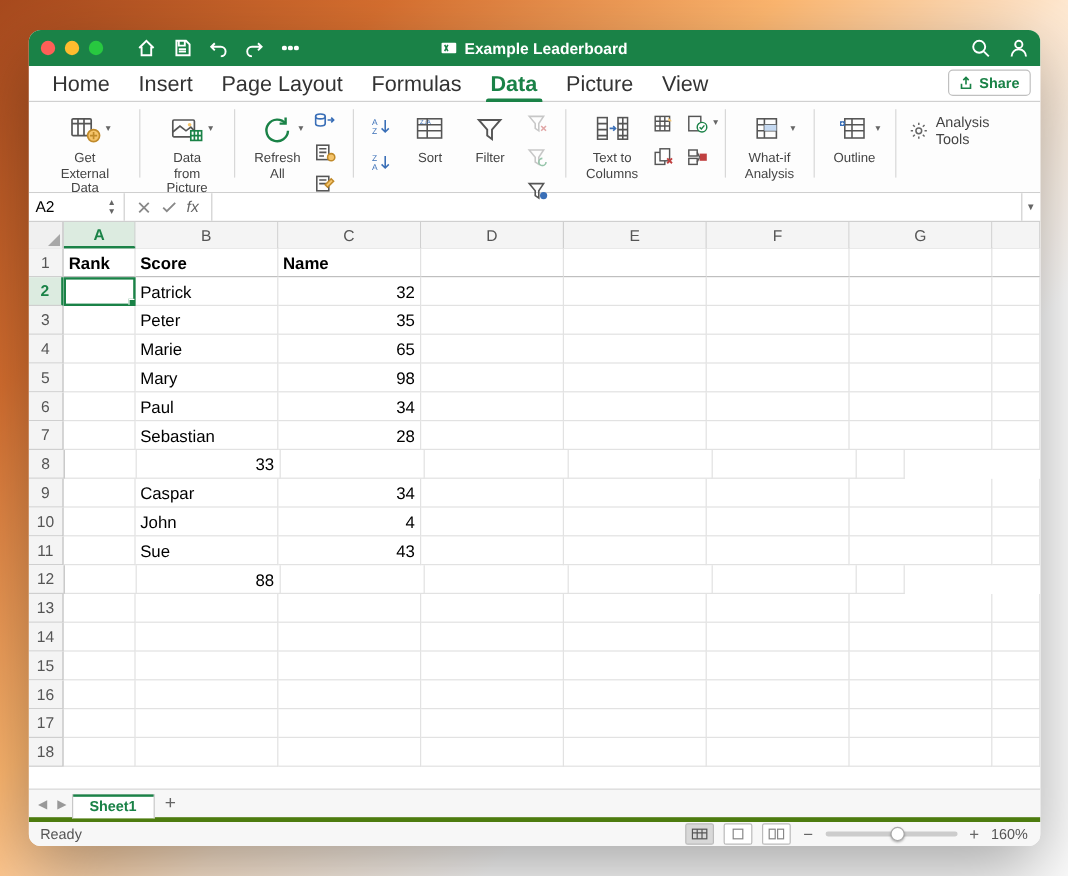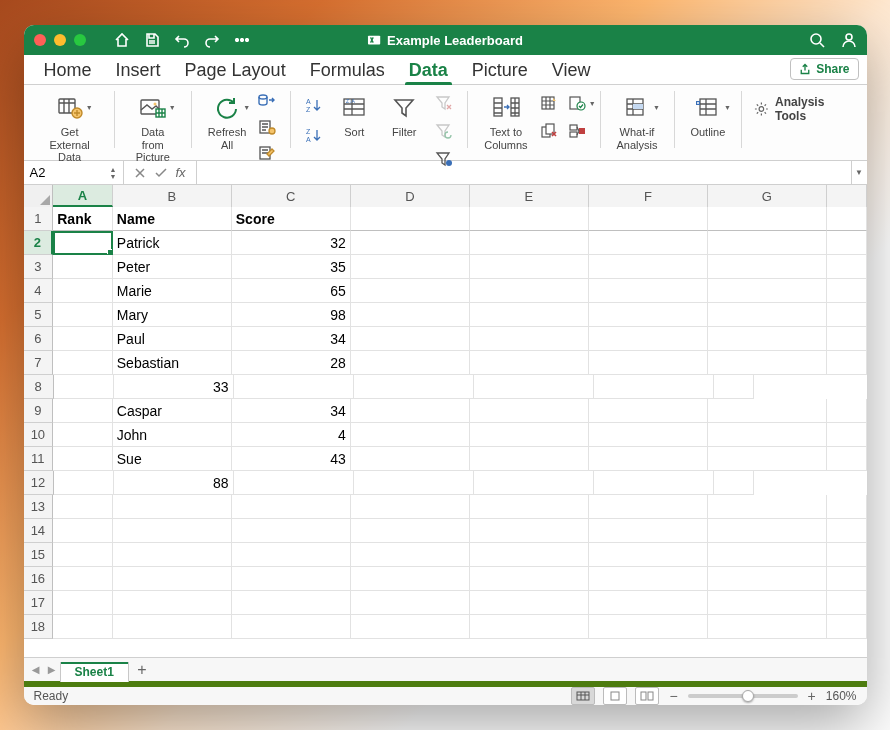--- a/index.html
+++ b/index.html
@@ -41,21 +41,21 @@
   .rgroup { display:flex; align-items:flex-start; padding:2px 8px; position:relative;}
   .rsep { width:1px; background:#d8d8d8; margin:2px 4px 10px;}
   .rbtn { display:flex; flex-direction:column; align-items:center; justify-content:flex-start; font-size:11px; color:#444; cursor:pointer; text-align:center; line-height:1.15; gap:3px; padding:2px 4px;}
   .rbtn .iconbox { width:34px; height:30px; display:flex; align-items:center; justify-content:center; position:relative;}
   .rcol { display:flex; flex-direction:column; gap:6px; align-items:center; }
   .rbsmall { width:22px; height:20px; display:flex; align-items:center; justify-content:center; cursor:pointer; position:relative;}
   .dd { position:absolute; right:-6px; top:50%; transform:translateY(-50%); font-size:7px; color:#666;}
   svg { display:block; }
   
   .fbar { height:24px; border-bottom:1px solid #cfcfcf; display:flex; align-items:stretch; background:#fff;}
-  .namebox { width:100px; border-right:1px solid #cfcfcf; display:flex; align-items:center; padding:0 6px; font-size:13px; position:relative;}
+  .namebox { width:80px; border-right:1px solid #cfcfcf; display:flex; align-items:center; padding:0 6px; font-size:13px; position:relative;}
   .namebox .spinner { margin-left:auto; display:flex; flex-direction:column; line-height:0;}
   .namebox .spinner span{font-size:7px;color:#666;line-height:7px;}
   .fbar-icons { display:flex; align-items:center; gap:8px; padding:0 10px; border-right:1px solid #cfcfcf;}
   .fbar-icons svg { stroke:#888; }
   .fx { font-style:italic; font-size:13px; color:#666; }
   .finput { flex:1; padding:0 6px; display:flex; align-items:center; font-size:13px; position:relative;}
   .fexpand { width:16px; display:flex; align-items:center; justify-content:center; font-size:8px; color:#666; border-left:1px solid #cfcfcf;}
   
   .gridwrap { flex:1; overflow:hidden; position:relative; background:#fff;}
   .grid { position:absolute; inset:0; }
@@ -74,21 +74,21 @@
   .row:first-child .cell { border-bottom:1px solid #bfbfbf; }
   .selcell { outline:2px solid #1a8247; outline-offset:-2px; background:#fff; position:relative;}
   .selcell::after{content:"";position:absolute;right:-3px;bottom:-3px;width:6px;height:6px;background:#1a8247;border:1px solid #fff;}
   
   .sheetbar { height:24px; border-top:1px solid #cfcfcf; display:flex; align-items:center; background:#f7f7f7; padding:0 4px;}
   .navarrow { width:16px; display:flex; align-items:center; justify-content:center; color:#999; font-size:10px; cursor:pointer;}
   .sheet-tab { height:20px; padding:0 14px; border:1px solid #c8c8c8; border-bottom:none; background:#fff; margin-top:4px; font-size:12px; color:#1a8247; font-weight:600; border-radius:0 0 0 0; display:flex;align-items:center; cursor:pointer; position:relative; top:0;}
   .sheet-tab::before{content:"";position:absolute;top:-1px;left:0;right:0;height:2px;background:#1a8247;}
   .addsheet { width:26px; display:flex;align-items:center;justify-content:center;color:#666;font-size:16px;cursor:pointer;}
   
-  .statusbar { height:24px; border-top:6px solid #4d7c0f; background:#f7f7f7; display:flex; align-items:center; padding:0 10px; font-size:12px; color:#555;}
+  .statusbar { height:24px; border-top:4px solid #4d7c0f; background:#f7f7f7; display:flex; align-items:center; padding:0 10px; font-size:12px; color:#555;}
   .statusbar .right { margin-left:auto; display:flex; align-items:center; gap:8px;}
   .viewbtn { width:24px; height:18px; border:1px solid #bbb; display:flex;align-items:center;justify-content:center; cursor:pointer; background:#fff; border-radius:2px;}
   .viewbtn.active{background:#d8d8d8;}
   .zoom-slider { width:110px; height:4px; background:#ccc; border-radius:2px; position:relative;}
   .zoom-slider .thumb{position:absolute;top:50%;left:55%;transform:translate(-50%,-50%);width:12px;height:12px;border-radius:50%;background:#fff;border:1px solid #aaa;box-shadow:0 1px 2px rgba(0,0,0,0.3);}
   .zoombtn{font-size:14px;color:#666;cursor:pointer;padding:0 2px;}
   
   .cA{width:60px;} .cB{width:120px;} .cC{width:120px;}
   .cD{width:120px;} .cE{width:120px;} .cF{width:120px;} .cG{width:120px;} .cH{width:40px;}
 </style>
@@ -372,21 +372,21 @@
               <path d="M6 9 H22 M6 14 H22 M12 4 V20"></path>
               <rect x="2" y="6" width="4" height="4" fill="#3a6fb7" stroke="none"></rect>
               <path d="M3 8 H5 M4 7 V9" stroke="#fff" stroke-width="1"></path>
             </svg>
             <span class="dd">▼</span>
           </div>
         <span>Outline</span>
       </div>
     </div>
     <div class="rsep"></div>
-    <div class="rgroup" style="align-items:flex-start;padding-top:6px;font-weight:bold;">
+    <div class="rgroup" style="align-items:flex-start;padding-top:6px;">
       <div style="display:flex;align-items:center;gap:6px;cursor:pointer;">
         <svg width="16" height="16" viewBox="0 0 16 16" fill="none" stroke="#666" stroke-width="1.3">
             <circle cx="8" cy="8" r="2.5"></circle>
             <path d="M8 1 V3 M8 13 V15 M1 8 H3 M13 8 H15 M3 3 L4.5 4.5 M11.5 11.5 L13 13 M3 13 L4.5 11.5 M11.5 4.5 L13 3"></path>
           </svg>
         <span style="font-size:12px;color:#444;">Analysis Tools</span>
       </div>
     </div>
   </div>
 
@@ -427,22 +427,22 @@
         <div class="ch cD">D</div>
         <div class="ch cE">E</div>
         <div class="ch cF">F</div>
         <div class="ch cG">G</div>
         <div class="ch cH"></div>
       </div>
       <div class="rows" id="rows-container">
           <div class="row">
             <div class="rh">1</div>
             <div class="cell cA hdr">Rank</div>
+            <div class="cell cC hdr">Score</div>
             <div class="cell cB hdr">Name</div>
-            <div class="cell cC hdr">Score</div>
             <div class="cell cD"></div>
             <div class="cell cE"></div>
             <div class="cell cF"></div>
             <div class="cell cG"></div>
             <div class="cell cH"></div>
           </div>
           <div class="row">
             <div class="rh sel">2</div>
             <div class="cell cA selcell"></div>
             <div class="cell cB">Patrick</div>

